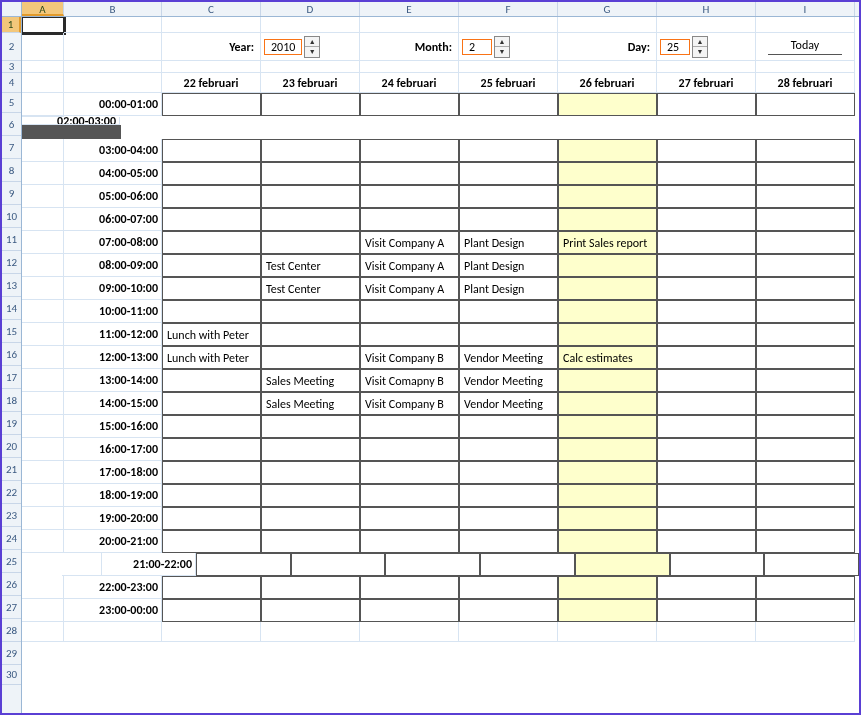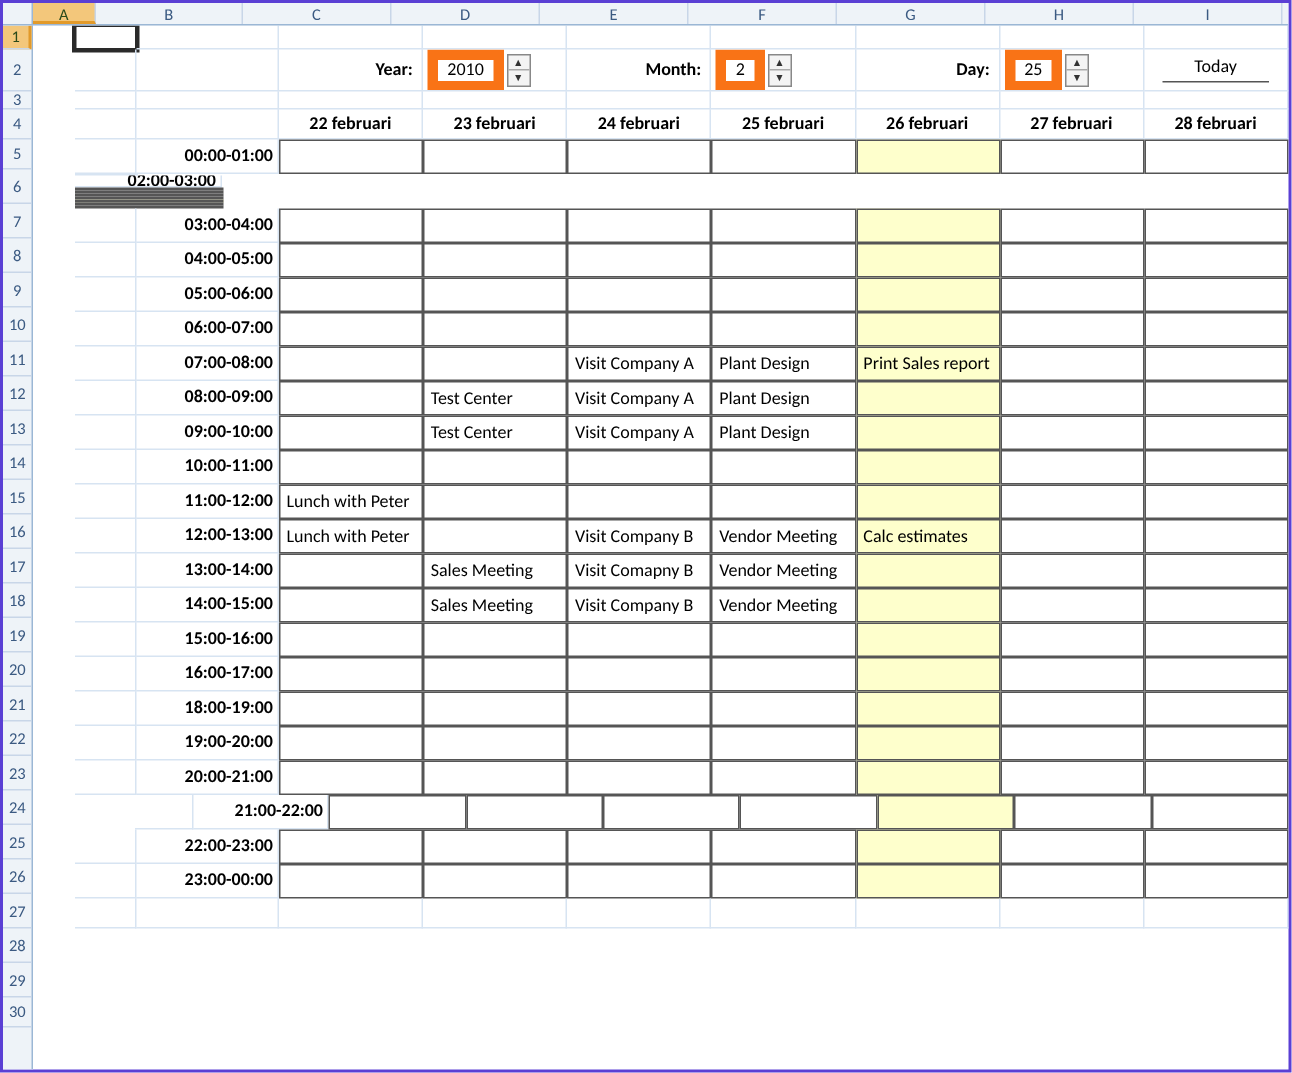--- a/index.html
+++ b/index.html
@@ -61,21 +61,21 @@
     align-items: center;
     justify-content: center;
   }
   .row-headers div.sel {
     background: #f3c77b;
     color: #2a4a1a;
     border-right: 2px solid #e29a2a;
   }
   .grid {
     position: absolute;
-    top: 15px; left: 20px; right: 0; bottom: 0; padding-left: 28px;
+    top: 15px; left: 20px; right: 0; bottom: 0;
   }
   .row {
     display: flex;
     height: 23px;
   }
   .cell {
     border-right: 1px solid #d7e4f2;
     border-bottom: 1px solid #d7e4f2;
     overflow: hidden;
     white-space: nowrap;
@@ -117,21 +117,21 @@
   .spinner span:first-child { border-bottom: 1px solid #aaa; }
   .today-btn {
     border-bottom: 1px solid #555;
     width: 80%;
     text-align: center;
     padding-bottom: 2px;
     cursor: pointer;
     font-weight: normal;
   }
   .valbox {
-    border: 7px solid #f97316;
+    border: 1px solid #f97316;
     background: #fff;
     padding: 0 6px;
     min-width: 30px;
     text-align: left;
     font-weight: normal;
   }
 </style>
 </head>
 <body>
 
@@ -424,20 +424,31 @@
       <div class="cell cC bord"></div>
       <div class="cell cD bord"></div>
       <div class="cell cE bord"></div>
       <div class="cell cF bord"></div>
       <div class="cell cG bord hi"></div>
       <div class="cell cH bord"></div>
       <div class="cell cI bord"></div>
     </div>
     <div class="row" style="height: 23px;">
       <div class="cell cA"></div>
+      <div class="cell cB">17:00-18:00</div>
+      <div class="cell cC bord"></div>
+      <div class="cell cD bord"></div>
+      <div class="cell cE bord"></div>
+      <div class="cell cF bord"></div>
+      <div class="cell cG bord hi"></div>
+      <div class="cell cH bord"></div>
+      <div class="cell cI bord"></div>
+    </div>
+    <div class="row" style="height: 23px;">
+      <div class="cell cA"></div>
       <div class="cell cB">18:00-19:00</div>
       <div class="cell cC bord"></div>
       <div class="cell cD bord"></div>
       <div class="cell cE bord"></div>
       <div class="cell cF bord"></div>
       <div class="cell cG bord hi"></div>
       <div class="cell cH bord"></div>
       <div class="cell cI bord"></div>
     </div>
     <div class="row" style="height: 23px;">

